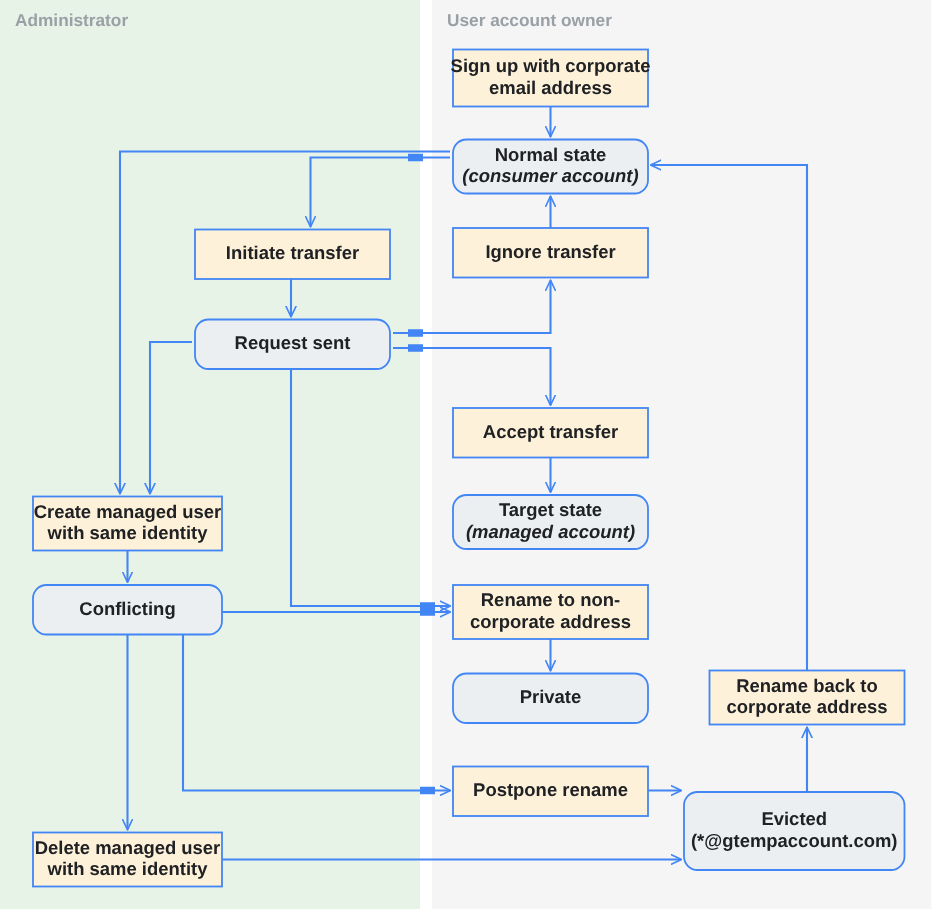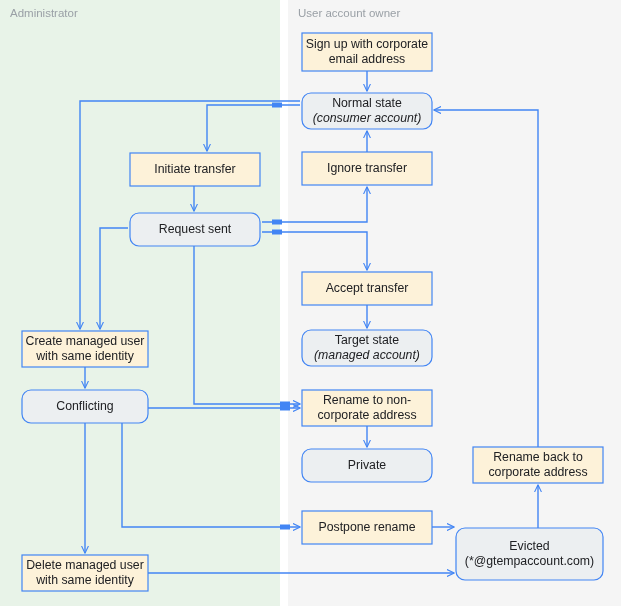--- a/index.html
+++ b/index.html
@@ -7,20 +7,21 @@
     padding: 0;
     background: #ffffff;
   }
   #canvas {
     position: relative;
     width: 621px;
     height: 606px;
     background: #ffffff;
     font-family: "Liberation Sans", sans-serif;
     overflow: hidden;
+    font-weight: bold;
   }
   #canvas svg {
     position: absolute;
     top: 0;
     left: 0;
     width: 621px;
     height: 606px;
   }
   .lane-label {
     fill: #9aa0a6;

